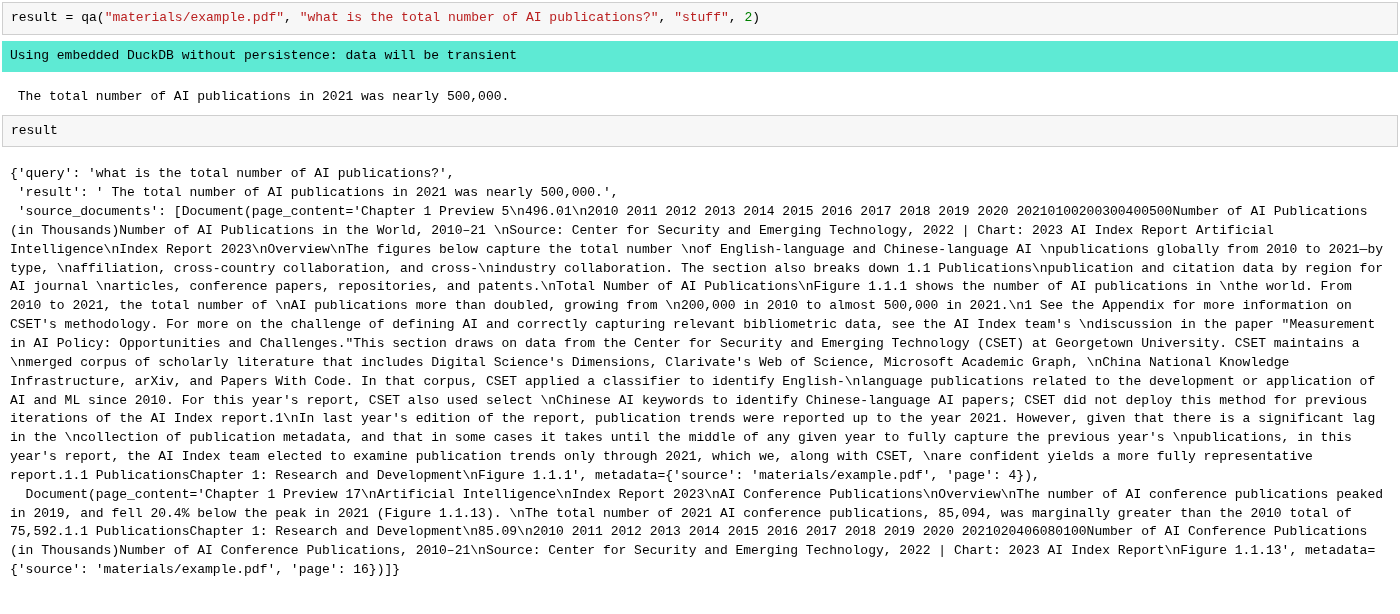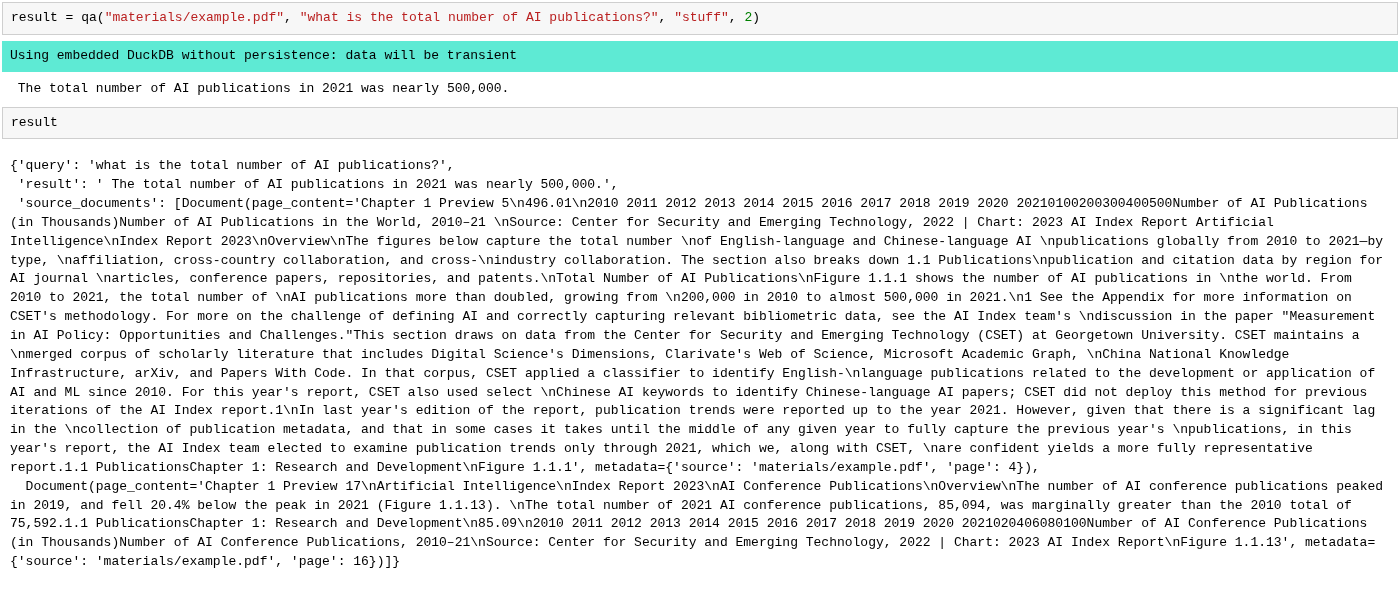--- a/index.html
+++ b/index.html
@@ -25,21 +25,21 @@
     word-break: break-word;
     margin-top: 16px;
   }
   .output-warn {
     background: #5eead4;
     padding: 6px 8px;
     white-space: pre-wrap;
     word-break: break-word;
   }
   .output-plain {
-    padding: 8px 8px 8px 8px;
+    padding: 16px 8px 8px 8px;
     white-space: pre-wrap;
     word-break: break-word;
   }
   
   .tok-name { color: #000; text-align: right; }
   .tok-op { color: #000; }
   .tok-str { color: #BA2121; }
   .tok-num { color: #008000; }
 </style>
 </head>

